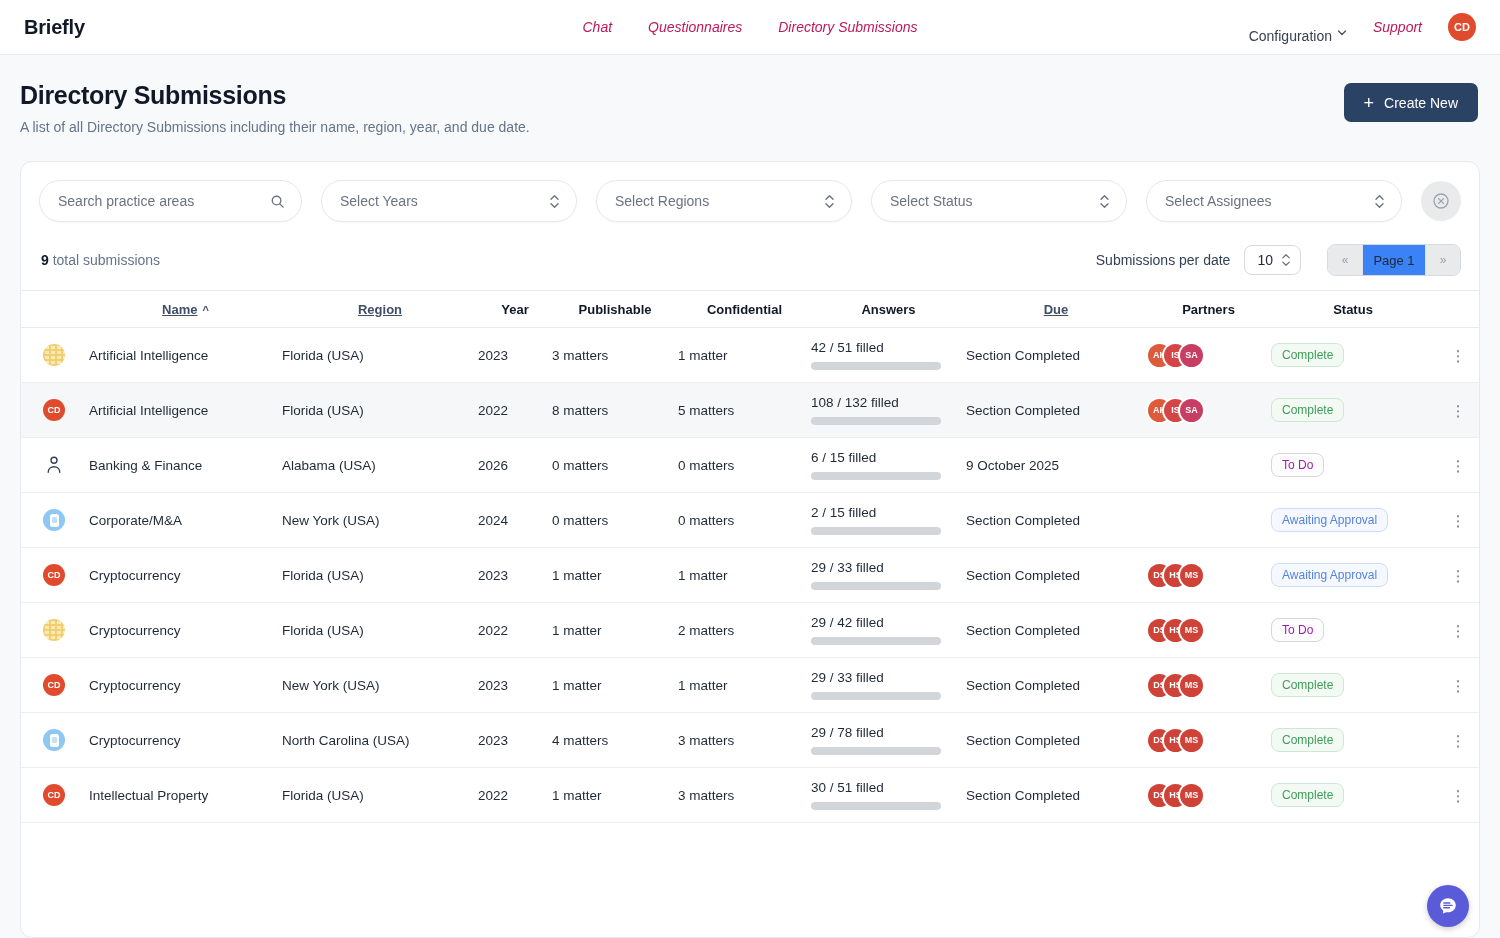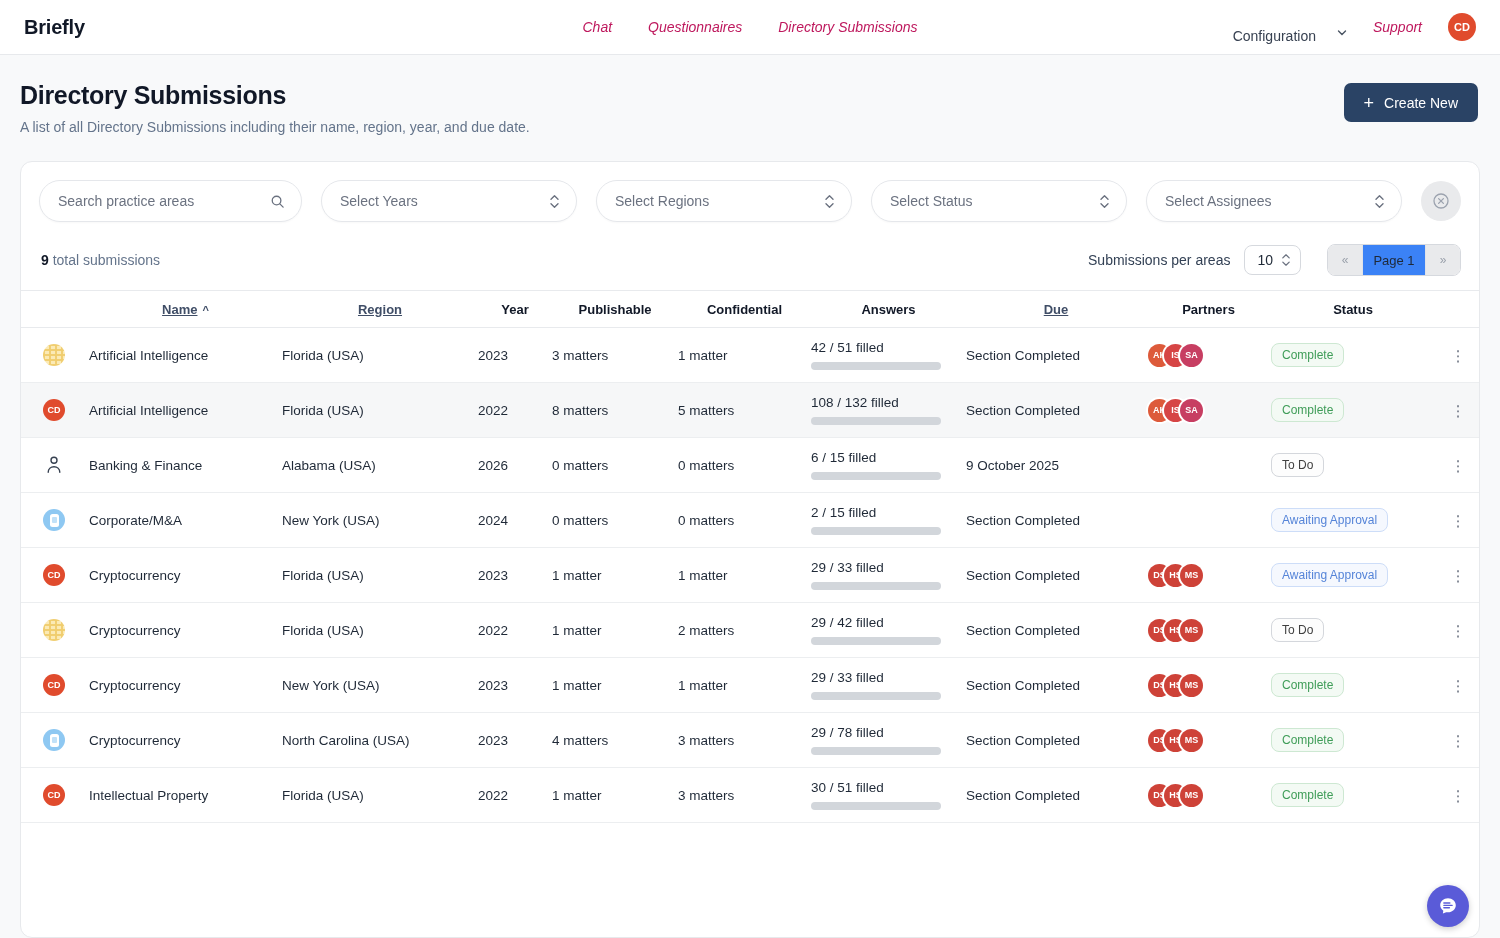--- a/index.html
+++ b/index.html
@@ -4,21 +4,21 @@
 <style>
   * { margin:0; padding:0; box-sizing:border-box; }
   html,body { width:1500px; height:938px; font-family:"Liberation Sans", sans-serif; background:#f8f9fa; overflow:hidden; }
 
   
   .topnav { position:relative; height:55px; background:#fff; border-bottom:1px solid #e7e9ec; display:flex; align-items:center; padding:0 24px; }
   .brand { font-size:20px; font-weight:800; color:#111827; letter-spacing:-0.2px; }
   .nav-center { position:absolute; left:50%; transform:translateX(-50%); display:flex; gap:36px; }
   .nav-link { font-size:14px; color:#be185d; cursor:pointer;font-style:italic; }
   .nav-right { margin-left:auto; display:flex; align-items:center; gap:26px; }
-  .nav-config { display:flex; gap:21px; font-size:14px; color:#374151; cursor:pointer;margin-top:18px; }
+  .nav-config { display:flex; gap:5px; font-size:14px; color:#374151; cursor:pointer;margin-top:18px; }
   .chev-down { width:10px; height:10px; }
   .avatar-sm { width:28px; height:28px; border-radius:50%; background:#e04b2d; color:#fff; font-size:11px; font-weight:700; display:flex; align-items:center; justify-content:center; cursor:pointer; }
 
   
   .page-head { display:flex; align-items:flex-start; justify-content:space-between; padding:26px 22px 0 20px; }
   .page-title { font-size:25px; font-weight:800; color:#111827; letter-spacing:-0.3px; }
   .page-sub { font-size:14px; color:#64748b; margin-top:9px; }
   .btn-create { display:flex; align-items:center; gap:10px; background:#2a4365; color:#fff; font-size:14px; font-weight:500; border:none; border-radius:7px; padding:0 20px; height:39px; cursor:pointer; margin-top:2px; }
   .btn-create .plus { font-size:18px; font-weight:400; line-height:1; }
 
@@ -74,21 +74,21 @@
   .bar-fill { height:100%; border-radius:4px; background:#4aa56e; }
 
   
   .pgroup { display:flex; padding-left:2px; }
   .pav { width:23px; height:23px; border-radius:50%; color:#fff; font-size:9px; font-weight:700; display:flex; align-items:center; justify-content:center; box-shadow:0 0 0 2px #fff; }
   .pav + .pav { margin-left:-7px; }
 
   
   .badge { display:inline-block; font-size:12px; padding:4px 10px; border-radius:8px; border:1px solid transparent; }
   .badge-complete { color:#3f9d58; background:#f3faf4; border-color:#cde8d2; }
-  .badge-todo { color:#404040; background:#fdfdfd; border-color:#d4d7dc; }
+  .badge-todo { color:#a21caf; background:#fdfdfd; border-color:#d4d7dc; }
   .badge-awaiting { color:#5584d8; background:#f5f8fe; border-color:#cdddf8; }
 
   .kebab { color:#6b7280; font-size:15px; letter-spacing:0; cursor:pointer; background:none; border:none; line-height:1; padding:4px 6px; }
 
   
   .fab { position:fixed; right:31px; bottom:11px; width:42px; height:42px; border-radius:50%; background:#5a5bd8; border:none; display:flex; align-items:center; justify-content:center; cursor:pointer; box-shadow:0 2px 6px rgba(0,0,0,0.2); }
 </style>
 </head>
 <body>
 
@@ -164,21 +164,21 @@
       <svg width="18" height="18" viewBox="0 0 18 18">
           <circle cx="9" cy="9" r="7" fill="none" stroke="#9ca3af" stroke-width="1.3"></circle>
           <path d="M6.6 6.6 11.4 11.4 M11.4 6.6 6.6 11.4" stroke="#9ca3af" stroke-width="1.3" stroke-linecap="round"></path>
         </svg>
     </button>
   </div>
 
   <div class="summary">
     <div class="total"><b>9</b> <span>total submissions</span></div>
     <div class="summary-right">
-      <span class="per-page-lbl">Submissions per areas</span>
+      <span class="per-page-lbl">Submissions per date</span>
       <div class="per-page-box">
         <span>10</span>
         <svg width="10" height="14" viewBox="0 0 11 15">
             <path d="M2 5.2 5.5 1.8 9 5.2" fill="none" stroke="#6b7280" stroke-width="1.4" stroke-linecap="round" stroke-linejoin="round"></path>
             <path d="M2 9.8 5.5 13.2 9 9.8" fill="none" stroke="#6b7280" stroke-width="1.4" stroke-linecap="round" stroke-linejoin="round"></path>
           </svg>
       </div>
       <div class="pager">
         <button class="pager-btn">«</button>
         <span class="pager-cur">Page 1</span>

